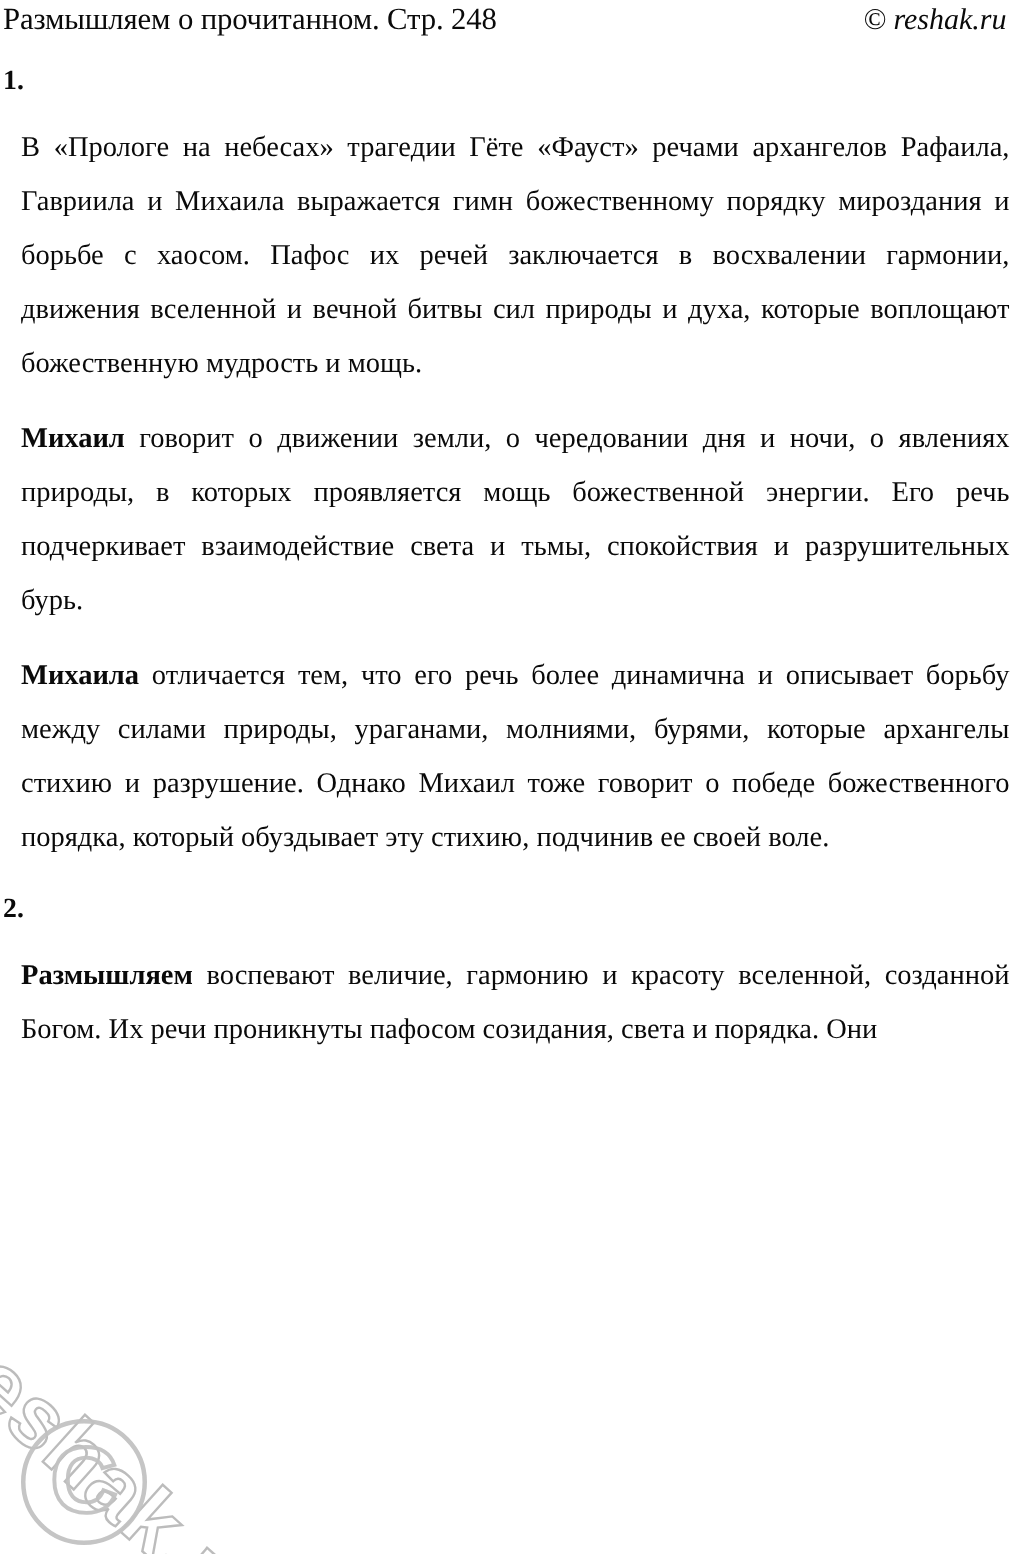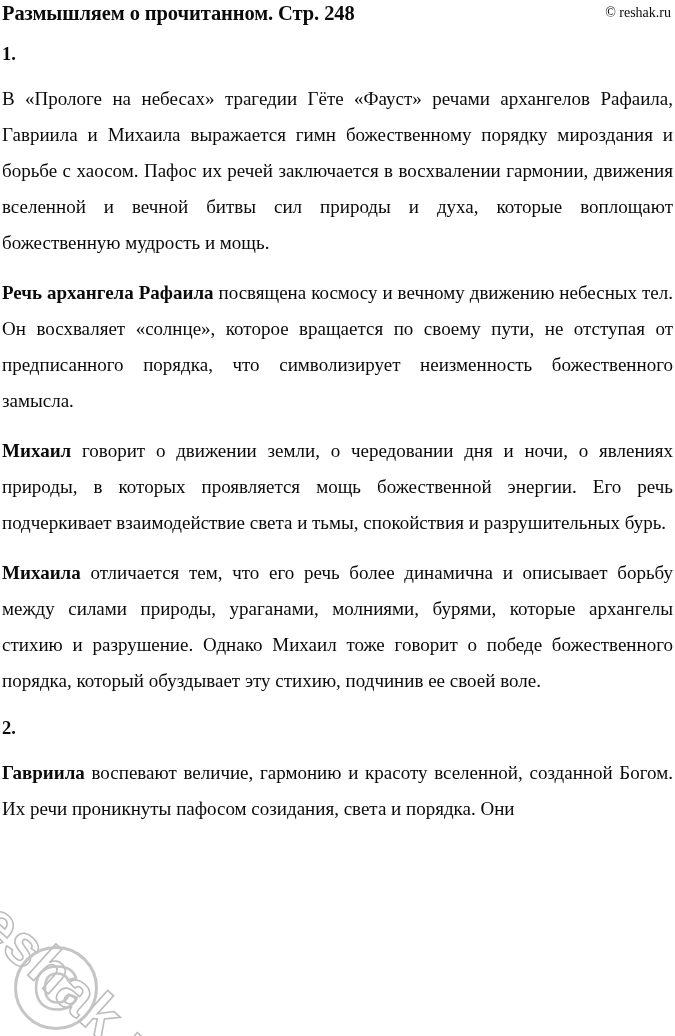--- a/index.html
+++ b/index.html
@@ -83,52 +83,53 @@
     position: relative;
     z-index: 10;
     display: flex;
     align-items: flex-start;
     justify-content: space-between;
     height: 30px;
     padding-top: 1px;
   }
   .doc-title {
     font-size: 20.5px;
-    font-weight: 700;
+    font-weight: 400;
     line-height: 24px;
     letter-spacing: -0.1px;
     white-space: nowrap;
   }
   .doc-copyright {
-    font-size: 14px;
+    font-size: 20px;
     font-weight: 400;
     line-height: 24px;
     white-space: nowrap;
     padding-right: 2px;
+    font-style: italic;
   }
 
   
   .content {
     position: relative;
     z-index: 10;
   }
 
   .q-number {
     font-size: 18.5px;
     font-weight: 700;
     line-height: 30px;
     margin: 9px 0 12px 0;
   }
 
   .para {
     font-size: 19px;
     line-height: 36px;
     text-align: justify;
     text-justify: inter-word;
-    margin: 0 0 14px 0;
+    margin: 0 0 14px 12px;
     hyphens: none;
   }
   .para.tight { margin-bottom: 13px; }
   .para:last-child { margin-bottom: 0; }
 
   .lead { font-weight: 700; }
 </style>
 </head>
 <body>
 
@@ -143,26 +144,25 @@
     <div class="doc-title">Размышляем о прочитанном. Стр. 248</div>
     <div class="doc-copyright">© reshak.ru</div>
   </div>
 
   <div class="content">
 
     <div class="q-number">1.</div>
 
     <p class="para"><span class="lead"></span><span>В «Прологе на небесах» трагедии Гёте «Фауст» речами архангелов Рафаила, Гавриила и Михаила выражается гимн божественному порядку мироздания и борьбе с хаосом. Пафос их речей заключается в восхвалении гармонии, движения вселенной и вечной битвы сил природы и духа, которые воплощают божественную мудрость и мощь.</span></p>
 
-    <p class="para"><span class="lead">Речь архангела Рафаила</span><span> посвящена космосу и вечному движению небесных тел. Он восхваляет «солнце», которое вращается по своему пути, не отступая от предписанного порядка, что символизирует неизменность божественного замысла.</span></p>
 
     <p class="para"><span class="lead">Михаил</span><span> говорит о движении земли, о чередовании дня и ночи, о явлениях природы, в которых проявляется мощь божественной энергии. Его речь подчеркивает взаимодействие света и тьмы, спокойствия и разрушительных бурь.</span></p>
 
     <p class="para"><span class="lead">Михаила</span><span> отличается тем, что его речь более динамична и описывает борьбу между силами природы, ураганами, молниями, бурями, которые архангелы стихию и разрушение. Однако Михаил тоже говорит о победе божественного порядка, который обуздывает эту стихию, подчинив ее своей воле.</span></p>
 
 
     <div class="q-number">2.</div>
 
 
-    <p class="para"><span class="lead">Гавриила</span><span> воспевают величие, гармонию и красоту вселенной, созданной Богом. Их речи проникнуты пафосом созидания, света и порядка. Они</span></p>
+    <p class="para"><span class="lead">Размышляем</span><span> воспевают величие, гармонию и красоту вселенной, созданной Богом. Их речи проникнуты пафосом созидания, света и порядка. Они</span></p>
 
   </div>
 </div>
 
 </body></html>

